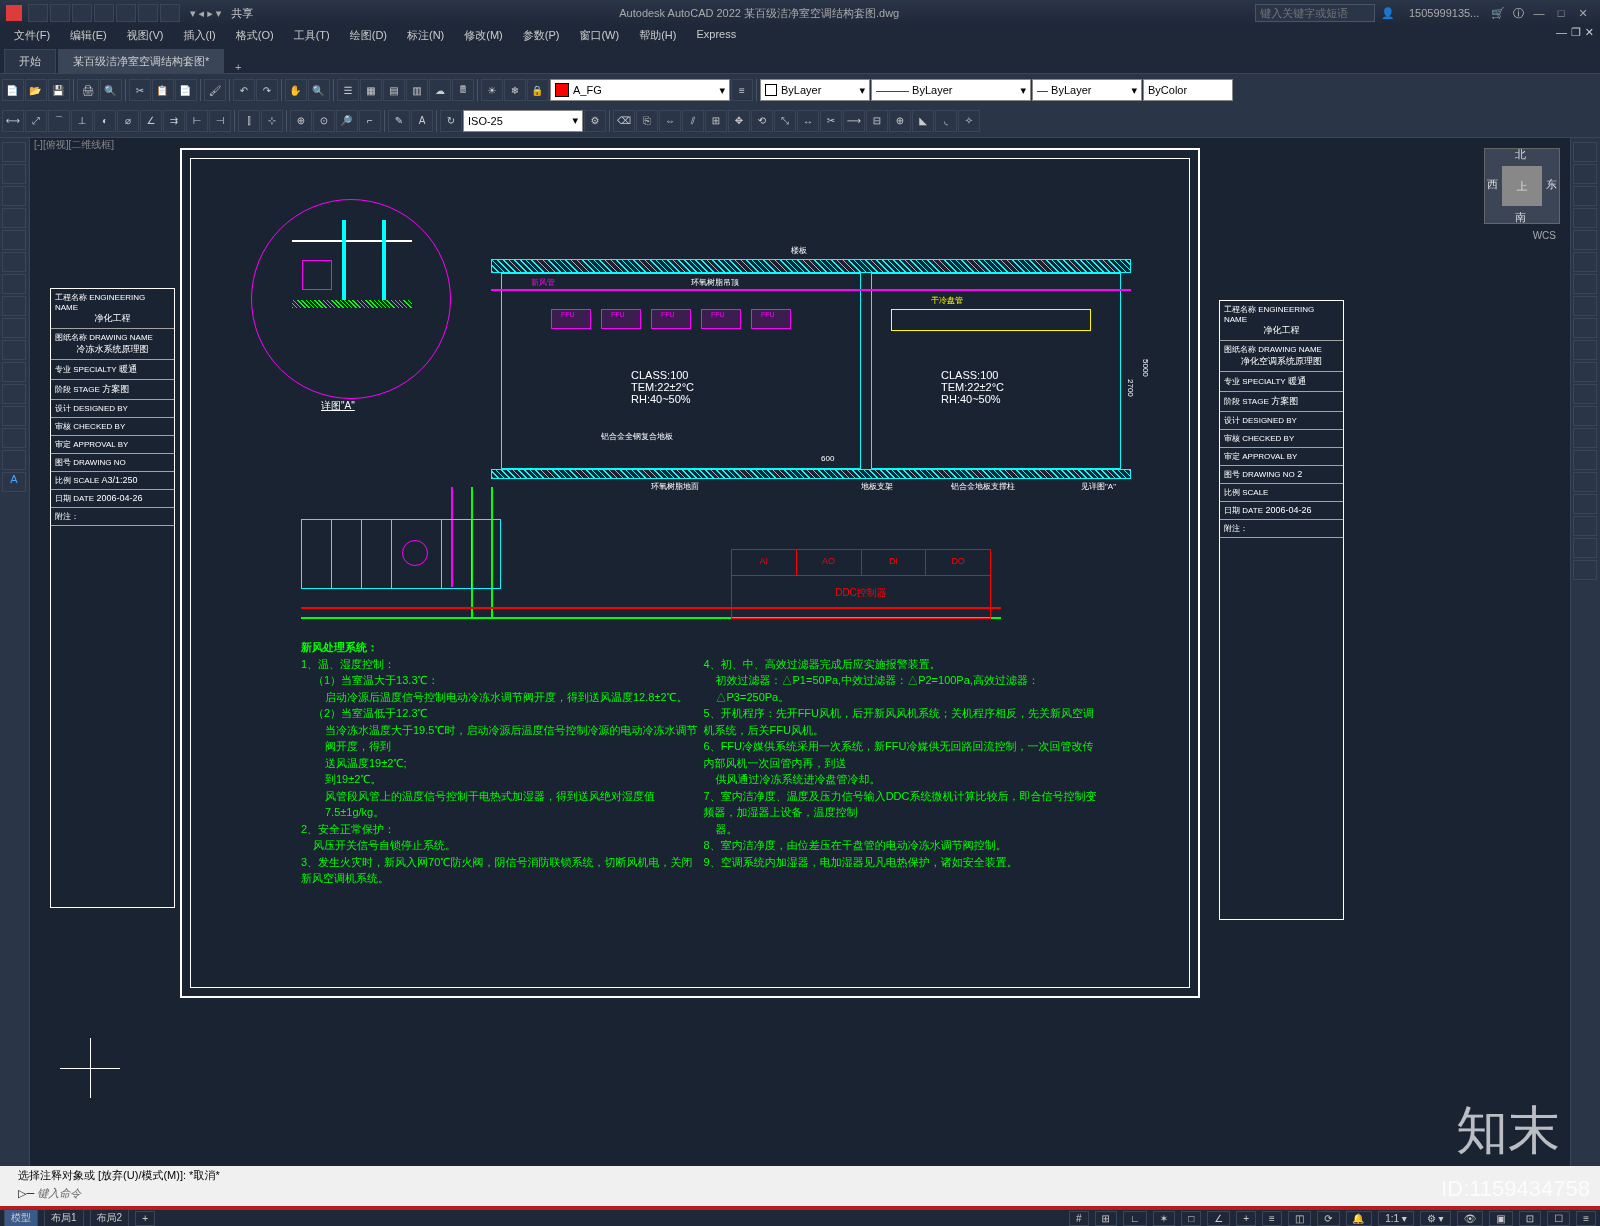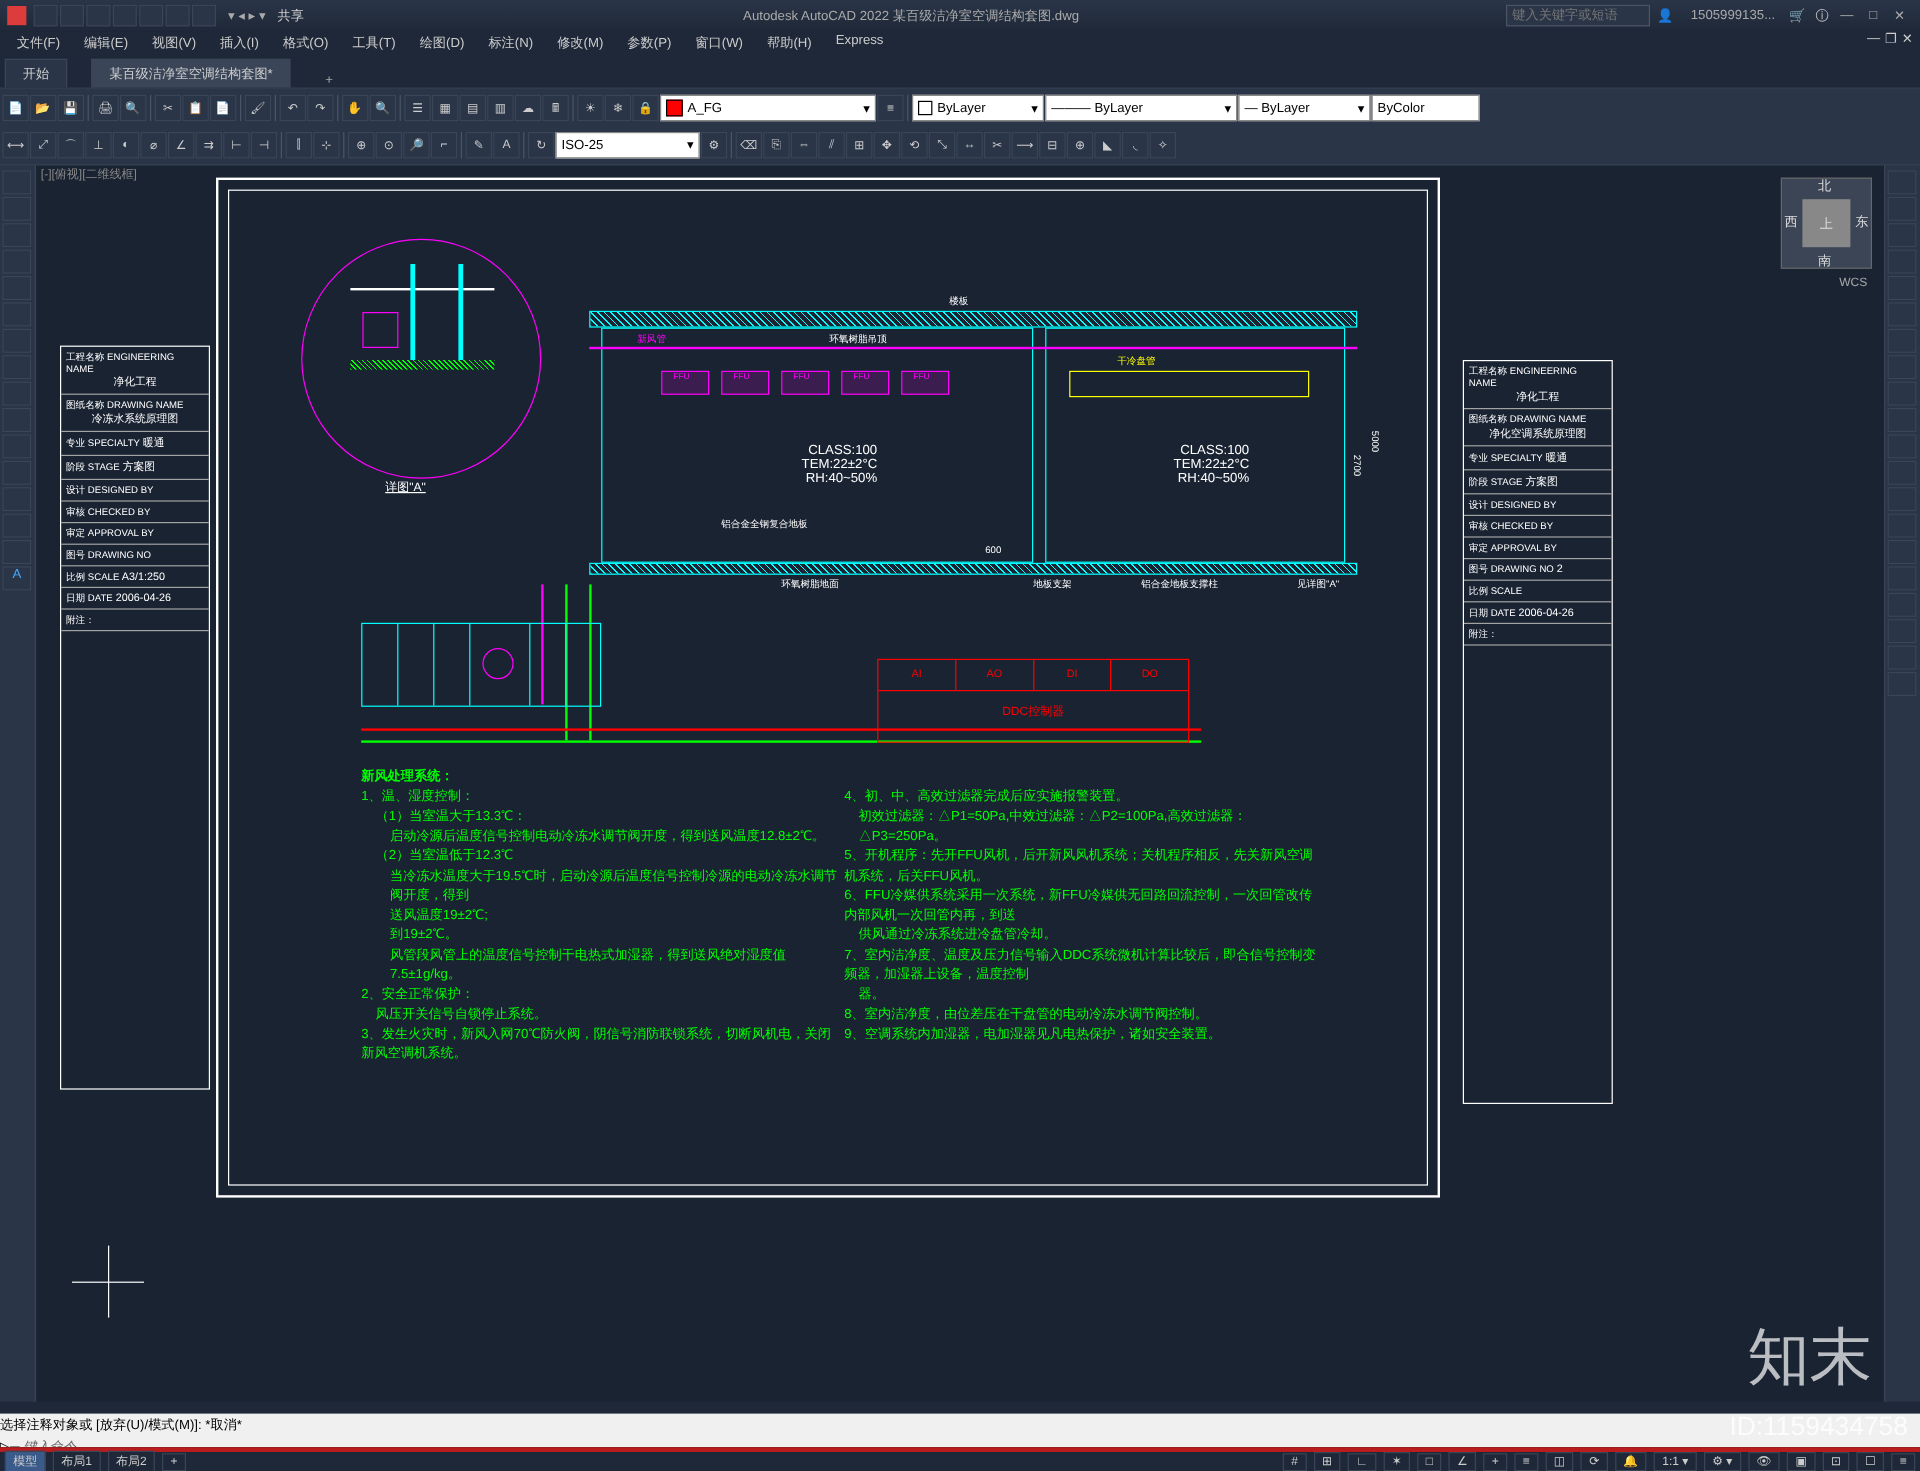--- a/index.html
+++ b/index.html
@@ -8,21 +8,21 @@
 .titlebar .logo{width:16px;height:16px;background:#dc3c3c;margin-right:6px}
 .titlebar .qat{display:flex;gap:2px}
 .titlebar .qat-btn{width:20px;height:18px;background:#2a3548;border:1px solid #3a4558}
 .titlebar .title{flex:1;text-align:center;color:#aaa}
 .titlebar .search{width:120px;height:18px;background:#2a3548;border:1px solid #4a5568;padding:0 4px;color:#888}
 .titlebar .user{color:#aaa;margin:0 8px}
 .titlebar .winbtn{width:22px;height:18px;display:flex;align-items:center;justify-content:center;color:#aaa}
 .menubar{height:22px;background:#1e2838;display:flex;align-items:flex-start;padding:0 6px;gap:4px}
 .menubar .mi{padding:2px 8px;color:#ccc}
 .tabbar{height:26px;background:#1e2838;display:flex;align-items:flex-end;padding:0 4px;border-bottom:1px solid #3a4558}
-.tabbar .tab{height:24px;padding:4px 14px;background:#2a3548;color:#ccc;border:1px solid #3a4558;border-bottom:none;margin-right:20px}
+.tabbar .tab{height:24px;padding:4px 14px;background:#2a3548;color:#ccc;border:1px solid #3a4558;border-bottom:none;margin-right:2px}
 .tabbar .tab.active{background:#3a4558}
 .tabbar .plus{width:24px;text-align:center;color:#aaa}
 .ribbon{height:64px;background:#2a3548;border-bottom:1px solid #3a4558;padding:2px;display:flex;flex-direction:column;gap:2px}
 .ribrow{display:flex;gap:1px;align-items:center;height:30px}
 .ribbtn{width:22px;height:22px;background:#2a3548;border:1px solid #3a4558;display:flex;align-items:center;justify-content:center;font-size:10px}
 .ribsep{width:1px;height:22px;background:#4a5568;margin:0 2px}
 .ribcombo{height:22px;background:#fff;color:#000;border:1px solid #888;padding:0 4px;display:flex;align-items:center}
 .layer-sw{width:14px;height:14px;background:#f00;border:1px solid #000;margin-right:4px}
 .workspace{position:absolute;top:138px;left:0;right:0;bottom:58px;display:flex}
 .ltools{width:30px;background:#2a3548;border-right:1px solid #3a4558;display:flex;flex-direction:column;gap:2px;padding:4px 2px}
@@ -47,30 +47,30 @@
 .slab{position:absolute;top:0;left:0;width:640px;height:14px;background:repeating-linear-gradient(45deg,#0ff 0,#0ff 1px,transparent 1px,transparent 4px);border:1px solid #0ff}
 .slab2{position:absolute;top:210px;left:0;width:640px;height:10px;background:repeating-linear-gradient(45deg,#0ff 0,#0ff 1px,transparent 1px,transparent 4px);border:1px solid #0ff}
 .room{position:absolute;border:1px solid #0ff}
 .room1{top:14px;left:10px;width:360px;height:196px}
 .room2{top:14px;left:380px;width:250px;height:196px}
 .ffu{position:absolute;top:50px;width:40px;height:20px;border:1px solid #f0f;background:rgba(255,0,255,0.15)}
 .ffu-lbl{position:absolute;top:52px;font-size:7px;color:#f0f}
 .coil{position:absolute;top:50px;left:400px;width:200px;height:22px;border:1px solid #ff0}
 .pipe-m{position:absolute;background:#f0f;height:2px}
 .pipe-g{position:absolute;background:#0f0}
-.rtxt{position:absolute;color:#fff;font-size:8px;text-align:right}
+.rtxt{position:absolute;color:#fff;font-size:8px;text-align:left}
 .ahu{position:absolute;top:360px;left:110px;width:200px;height:70px;border:1px solid #0ff}
 .ahu-sec{position:absolute;top:0;bottom:0;border-right:1px solid #0ff;width:30px}
 .ddc{position:absolute;top:390px;left:540px;width:260px;height:70px;border:1px solid #f00}
 .ddc-r1{display:flex;height:26px;border-bottom:1px solid #f00}
 .ddc-c{flex:1;border-right:1px solid #f00;color:#f00;text-align:center;font-size:9px;padding-top:6px}
 .ddc-r2{color:#f00;text-align:center;padding-top:10px;font-size:10px}
 .notes{position:absolute;top:480px;left:110px;width:820px;color:#0f0;font-size:9px;line-height:1.5}
 .notes .col{display:inline-block;vertical-align:top;width:400px}
-.cmdline{position:absolute;bottom:20px;left:0;right:0;height:28px;background:#f0f0f0;color:#000;font-size:12px;padding:2px 0}
+.cmdline{position:absolute;bottom:20px;left:0;right:0;height:40px;background:#f0f0f0;color:#000;font-size:12px;padding:2px 18px}
 .cmdline .r{height:18px}
 .statusbar{position:absolute;bottom:0;left:0;right:0;height:20px;background:#1e2838;border-top:4px solid #b91c1c;display:flex;align-items:center;padding:0 4px;gap:6px}
 .statusbar .sbtn{padding:1px 6px;color:#ccc;border:1px solid #3a4558;font-size:10px}
 .wm{position:absolute;font-size:52px;color:rgba(255,255,255,0.7);font-family:"SimSun"}
 .wm-id{position:absolute;bottom:24px;right:10px;font-size:22px;color:rgba(255,255,255,0.8)}
 .mspace{position:absolute;top:0;left:4px;color:#888;font-size:10px}
 .dim{position:absolute;color:#fff;font-size:8px}
 .cross{position:absolute;bottom:70px;left:30px;width:60px;height:60px}
 .cross::before{content:"";position:absolute;left:0;top:50%;width:60px;height:1px;background:#fff}
 .cross::after{content:"";position:absolute;top:0;left:50%;width:1px;height:60px;background:#fff}

